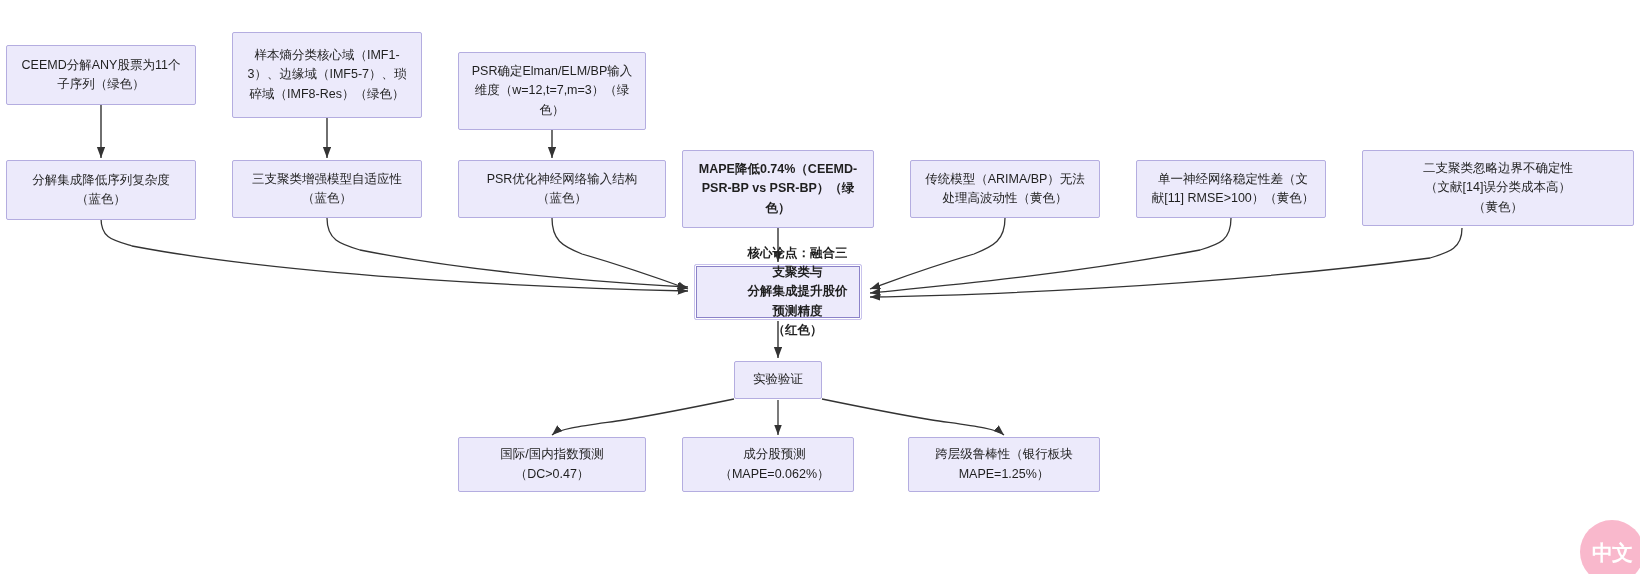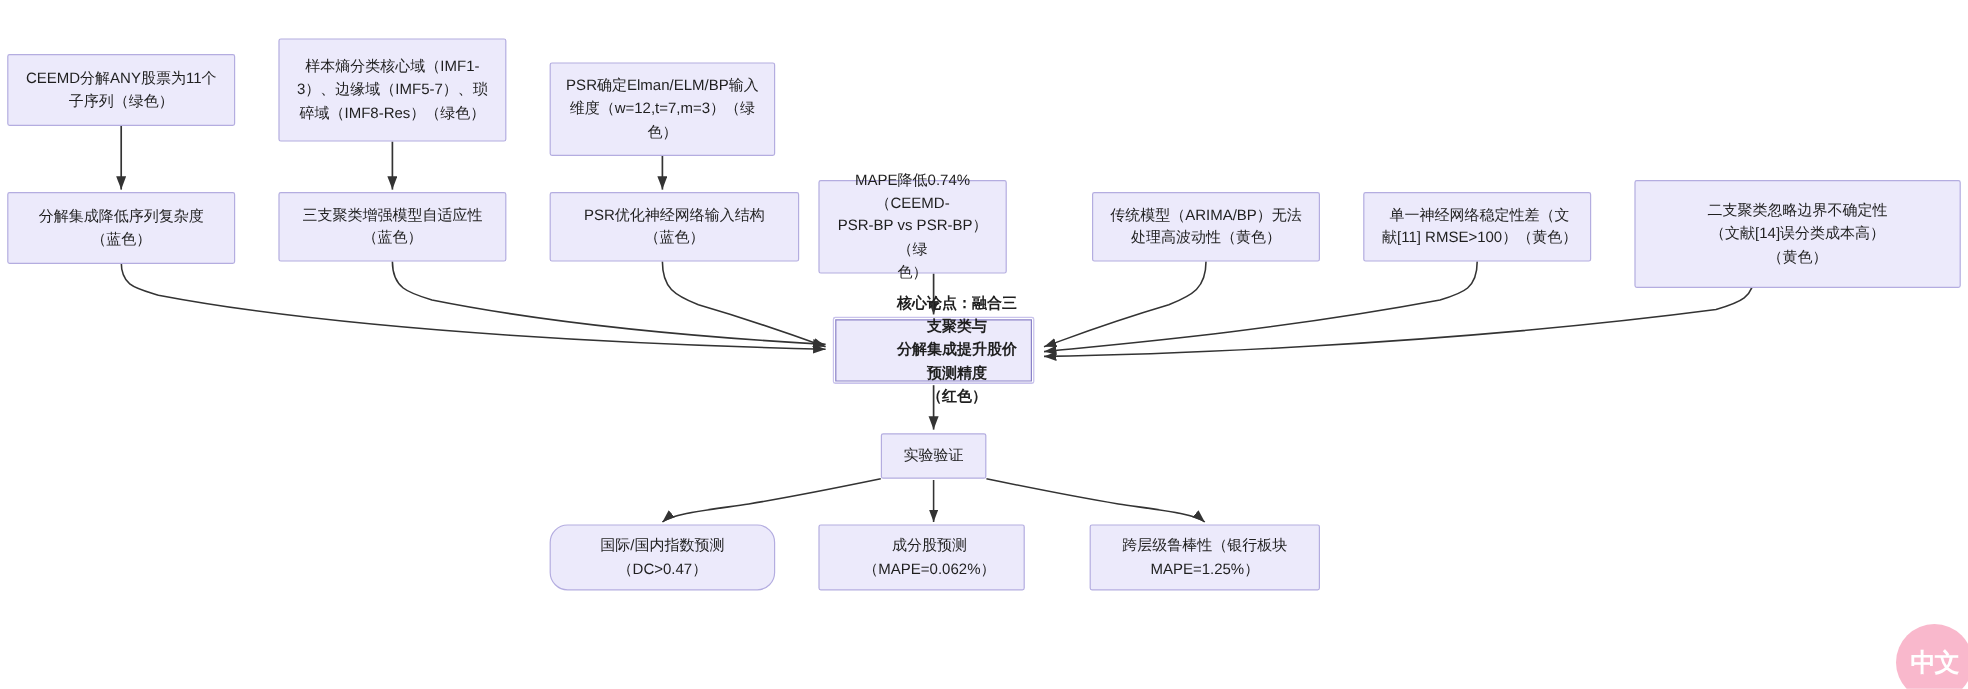--- a/index.html
+++ b/index.html
@@ -142,53 +142,53 @@
   <div class="node" style="left:232px; top:160px; width:190px; height:58px;">
     <span class="label">三支聚类增强模型自适应性
 （蓝色）</span>
   </div>
 
   <div class="node" style="left:458px; top:160px; width:208px; height:58px;">
     <span class="label">PSR优化神经网络输入结构
 （蓝色）</span>
   </div>
 
-  <div class="node" style="left:682px; top:150px; width:157px; height:78px;">
+  <div class="node" style="left:682px; top:150px; width:192px; height:78px;font-weight:bold;">
     <span class="label">MAPE降低0.74%（CEEMD-
 PSR-BP vs PSR-BP）（绿
 色）</span>
   </div>
 
   <div class="node" style="left:910px; top:160px; width:190px; height:58px;align-items:center;">
     <span class="label">传统模型（ARIMA/BP）无法
 处理高波动性（黄色）</span>
   </div>
 
   <div class="node" style="left:1136px; top:160px; width:190px; height:58px;padding-left:12px;">
     <span class="label">单一神经网络稳定性差（文
 献[11] RMSE&gt;100）（黄色）</span>
   </div>
 
-  <div class="node" style="left:1362px; top:150px; width:272px; height:90px;">
+  <div class="node" style="left:1362px; top:150px; width:272px; height:76px;">
     <span class="label">二支聚类忽略边界不确定性
 （文献[14]误分类成本高）
 （黄色）</span>
   </div>
 
   <div class="node core" style="left:694px; top:264px; width:168px; height:56px;padding-left:47px;">
     <span class="label">核心论点：融合三支聚类与
 分解集成提升股价预测精度
 （红色）</span>
   </div>
 
   <div class="node" style="left:734px; top:361px; width:88px; height:38px;text-align:center;">
     <span class="label">实验验证</span>
   </div>
 
-  <div class="node" style="left:458px; top:437px; width:188px; height:55px;border-radius:15px;">
+  <div class="node" style="left:458px; top:437px; width:188px; height:55px;">
     <span class="label">国际/国内指数预测
 （DC&gt;0.47）</span>
   </div>
 
   <div class="node" style="left:682px; top:437px; width:172px; height:55px;padding-left:21px;">
     <span class="label">成分股预测
 （MAPE=0.062%）</span>
   </div>
 
   <div class="node" style="left:908px; top:437px; width:192px; height:55px;">

